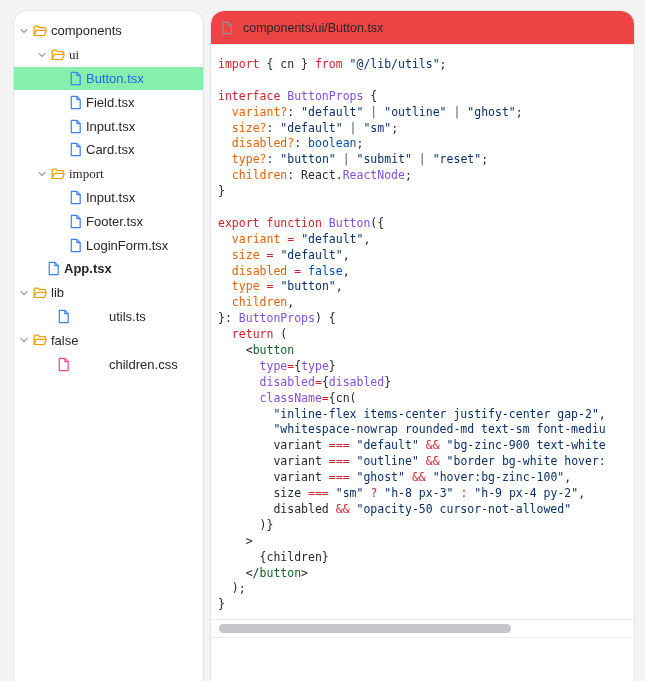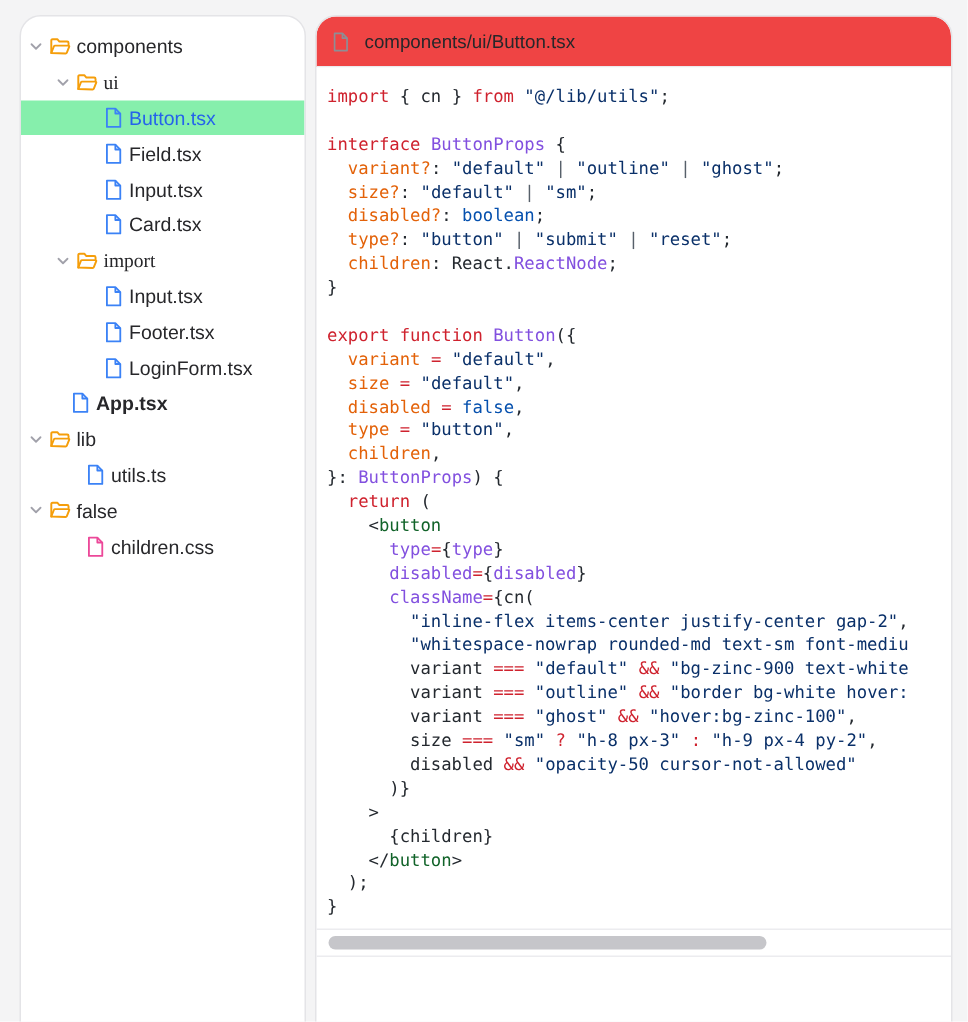--- a/index.html
+++ b/index.html
@@ -17,21 +17,21 @@
   }
   .tree-row{
     height:23.8px;display:flex;align-items:center;
     font-size:13px;color:#27272a;cursor:pointer;box-sizing:border-box;
     white-space:nowrap;
   }
   .tree-row.lv1{padding-left:5px;}
   .tree-row.lv2{padding-left:23px;font-family:Liberation Serif, serif;}
   .tree-row.lv3{padding-left:53px;}
   .tree-row.lv2f{padding-left:31px;font-weight:bold;}
-  .tree-row.lv2b{padding-left:41px;}
+  .tree-row.lv2b{padding-left:41px;gap:35px;}
   .tree-row.selected{background:#86efac;}
   .tree-row.selected .tree-label{color:#2563eb;}
   .chev{width:13px;height:12px;display:inline-flex;align-items:center;color:#a1a1aa;flex:0 0 13px;}
   .tree-icon{width:16px;height:16px;display:inline-flex;align-items:center;justify-content:center;flex:0 0 16px;}
   .icon-folder{color:#f59e0b;}
   .icon-file{color:#3b82f6;}
   .icon-file-pink{color:#ec4899;}
   .tree-label{margin-left:3px;}
   
   .panel{

